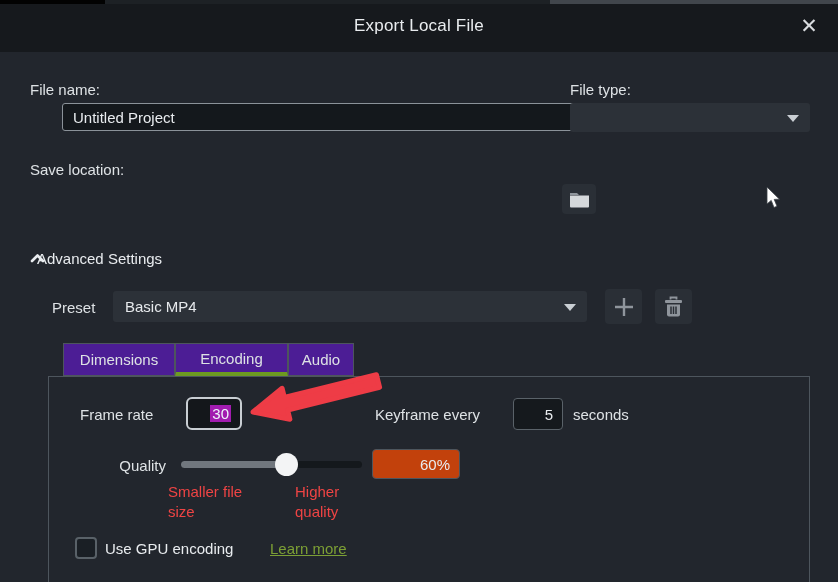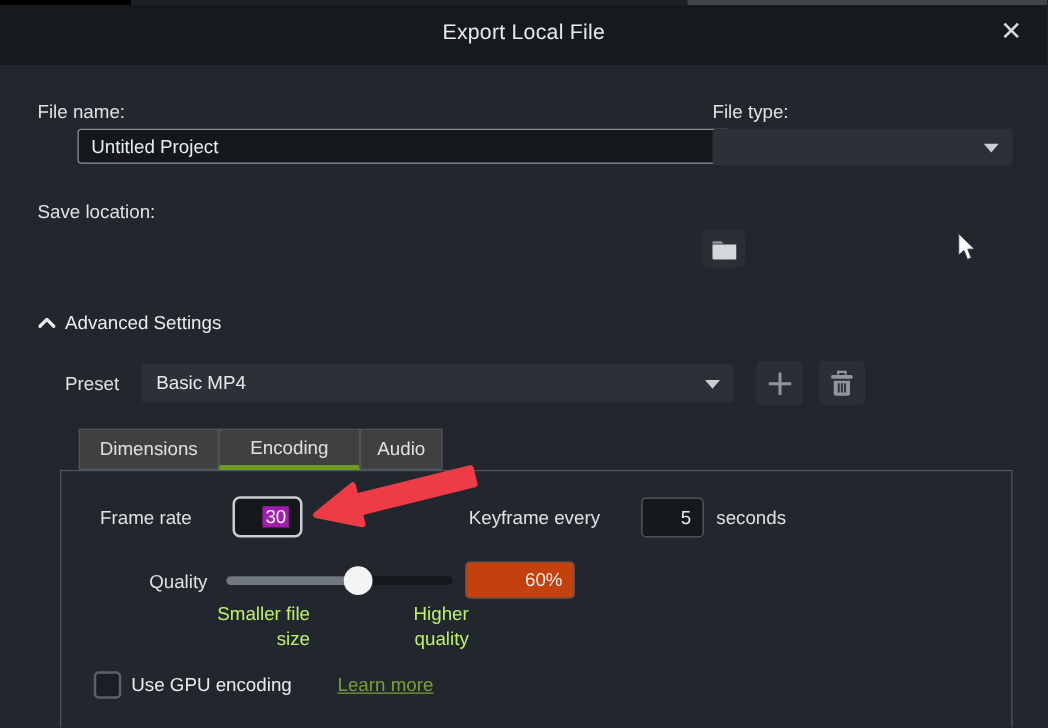--- a/index.html
+++ b/index.html
@@ -23,35 +23,35 @@
   .redact { display:inline-block; width:54px; height:17px; background:#55595e; margin:0 1px; }
 
   .dropdown { position:absolute; background:#2c3138; border-radius:3px; color:#e6e9ec; font-size:15px; display:flex; align-items:center; padding:0 12px; }
   .dd-caret { position:absolute; right:11px; top:50%; margin-top:-3px; width:0; height:0; border-left:6px solid transparent; border-right:6px solid transparent; border-top:7px solid #c9ced3; }
 
   .icon-btn { position:absolute; background:#2a2f36; border-radius:4px; display:flex; align-items:center; justify-content:center; }
 
   .adv-chevron { position:absolute; left:30px; top:253px; }
 
   
-  .tab { position:absolute; top:343px; height:33px; background:#404040; border:1px solid #4d555d; color:#dde1e4; font-size:15px; display:flex; align-items:center; justify-content:center; }
+  .tab { position:absolute; top:343px; height:33px; background:#4c1d95; border:1px solid #4d555d; color:#dde1e4; font-size:15px; display:flex; align-items:center; justify-content:center; }
   .tab.active { border-bottom:4px solid #6d9b21; }
 
   .panel { position:absolute; left:48px; top:376px; width:762px; height:240px; border:1px solid #4d555d; border-bottom:none; background:transparent; }
 
   .small-input { position:absolute; background:#15191d; border:1px solid #5a6269; border-radius:4px; color:#e9ecef; font-size:15px; display:flex; align-items:center; justify-content:flex-end; padding:0 9px; }
   .small-input.focused { border:2px solid #c9ced3; border-radius:6px; background:#14171b; }
   .sel { background:#a21caf; color:#eef5fb; padding:0 2px; }
 
   
   .slider-track { position:absolute; left:181px; top:461px; width:181px; height:7px; border-radius:4px; background:#14181c; }
   .slider-fill { position:absolute; left:0; top:0; height:7px; border-radius:4px; background:#71777e; }
   .slider-thumb { position:absolute; top:-8px; width:23px; height:23px; border-radius:50%; background:#f3f4f5; margin-left:-11px; }
 
-  .sub-label { position:absolute; color:#bef264; font-size:15px; text-align:right; line-height:1.32; }
+  .sub-label { position:absolute; color:#ef4444; font-size:15px; text-align:left; line-height:1.32; }
 
   .checkbox { position:absolute; left:75px; top:537px; width:22px; height:22px; border:2px solid #596168; border-radius:4px; background:#1a1f25; }
   .link { position:absolute; color:#7c9f35; font-size:15px; text-decoration:underline; cursor:pointer; }
 
   svg { display:block; }
   .overlay { position:absolute; left:0; top:0; pointer-events:none; }
 </style>
 </head>
 <body>
 
@@ -78,21 +78,21 @@
   <div class="icon-btn" style="left:562px;top:184px;width:34px;height:30px;">
     <svg width="21" height="17" viewBox="0 0 21 17">
       <path d="M1 2 h7 l2 2 h-9 z" fill="#8f959c"></path>
       <path d="M1 4.5 h19 v11 a1 1 0 0 1 -1 1 h-17 a1 1 0 0 1 -1 -1 z" fill="#d5d8db"></path>
     </svg>
   </div>
 
   <svg class="adv-chevron" width="15" height="10" viewBox="0 0 15 10">
     <path d="M2 8 L7.5 2.5 L13 8" fill="none" stroke="#e9ecef" stroke-width="2.6" stroke-linecap="round" stroke-linejoin="round"></path>
   </svg>
-  <div class="label" style="left:52px;top:250px;color:#e9ecef;">Advanced Settings</div>
+  <div class="label" style="left:37px;top:250px;color:#e9ecef;">Advanced Settings</div>
 
   <div class="label" style="left:52px;top:299px;">Preset</div>
   <div class="dropdown" style="left:113px;top:291px;width:474px;height:31px;">
     <span>Basic MP4</span>
     <span class="dd-caret"></span>
   </div>
   <div class="icon-btn" style="left:605px;top:289px;width:37px;height:35px;">
     <svg width="22" height="22" viewBox="0 0 22 22">
       <path d="M11 2 V20 M2 11 H20" stroke="#8f959c" stroke-width="2.4"></path>
     </svg>

